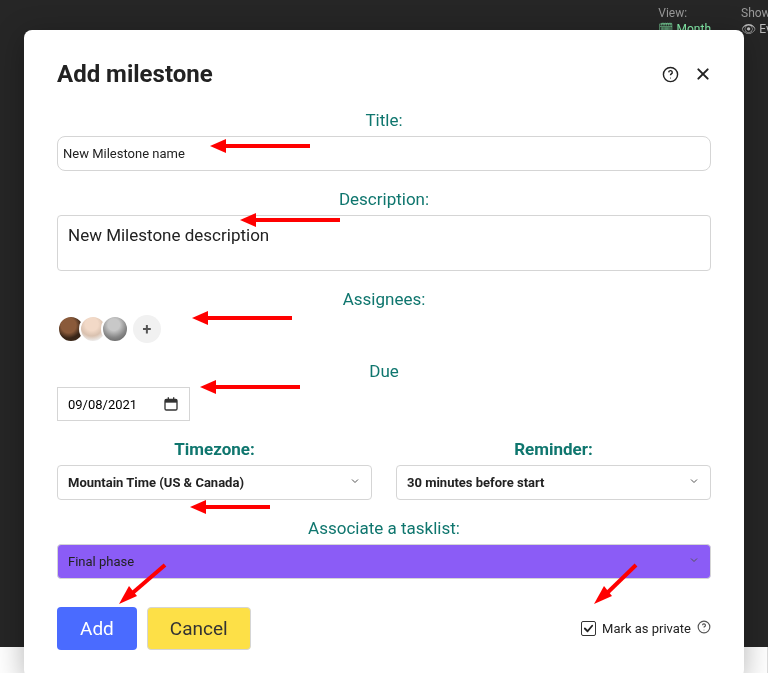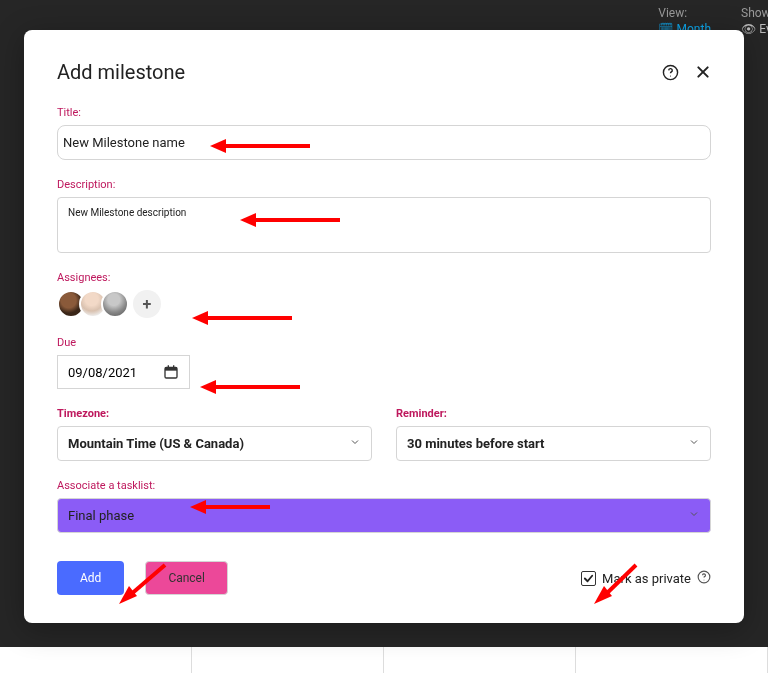--- a/index.html
+++ b/index.html
@@ -5,65 +5,65 @@
   * { box-sizing: border-box; font-family: -apple-system, BlinkMacSystemFont, "Segoe UI", Roboto, Arial, sans-serif; }
   html, body { margin:0; padding:0; width:768px; height:673px; background:#262626; overflow:hidden; }
   .bg-top { position:absolute; top:0; left:0; right:0; height:46px; background:#262626; z-index:0; }
   .bg-hdr { position:absolute; top:0; right:-10px; height:40px; z-index:1; color:#999; font-size:12px; display:flex; gap:30px; padding-top:6px;}
   .bg-hdr .col { display:flex; flex-direction:column; gap:2px; }
   .bg-body { position:absolute; top:46px; left:0; right:0; bottom:0; background:#262626; z-index:0;}
   .bg-row { position:absolute; left:0; right:0; bottom:0; height:26px; background:#fff; z-index:1; display:flex;}
   .bg-cell { flex:1; border-right:1px solid #ddd; }
   .modal { position:absolute; top:30px; left:24px; right:24px; background:#fff; border-radius:8px; padding:30px 33px 28px 33px; z-index:10; box-shadow:0 6px 30px rgba(0,0,0,.3); }
   .modal-header { display:flex; align-items:center; justify-content:space-between; margin-bottom:22px; }
-  .modal-title { font-size:20px; font-weight:400; color:#222; }
+  .modal-title { font-size:24px; font-weight:700; color:#222; }
   .modal-header-icons { display:flex; align-items:center; gap:16px; }
   .icon-btn { cursor:pointer; display:inline-flex; align-items:center; justify-content:center; color:#222; }
   .field { margin-bottom:18px; }
-  .field-label { font-size:11px; color:#be185d; margin-bottom:6px; display:block; }
+  .field-label { font-size:17px; color:#0f766e; margin-bottom:6px; display:block;text-align:center; }
   .text-input { width:100%; border:1px solid #d5d5d5; border-radius:8px; padding:9px 5px; font-size:13px; color:#222; }
-  .textarea { width:100%; border:1px solid #d5d5d5; border-radius:4px; padding:9px 10px; font-size:10px; color:#222; height:56px; resize:none; }
+  .textarea { width:100%; border:1px solid #d5d5d5; border-radius:4px; padding:9px 10px; font-size:17px; color:#222; height:56px; resize:none; }
   .avatars { display:flex; align-items:center; gap:0px; }
   .avatar { width:28px; height:28px; border-radius:50%; border:2px solid #fff; margin-left:-6px; display:flex; align-items:center; justify-content:center; font-size:11px; color:#fff; }
   .avatar:first-child { margin-left:0; }
   .av1 { background:radial-gradient(circle at 40% 35%, #8a5a3a 0 35%, #3a2618 60%); }
   .av2 { background:radial-gradient(circle at 45% 30%, #f2d9c7 0 30%, #d9c1af 55%, #eee 80%); }
   .av3 { background:radial-gradient(circle at 45% 32%, #c8c8c8 0 28%, #888 60%, #666 85%); }
   .add-assignee { width:28px; height:28px; border-radius:50%; background:#f1f1f1; color:#555; display:flex; align-items:center; justify-content:center; margin-left:4px; cursor:pointer; font-size:16px; font-weight:600;}
   .date-wrap { display:inline-flex; align-items:center; border:1px solid #d5d5d5; border-radius:0; padding:8px 10px; gap:26px; font-size:13px;}
   .cal-icon svg { display:block; }
   .two-col { display:flex; gap:24px; }
   .two-col .field { flex:1;font-weight:bold; }
   .select { width:100%; border:1px solid #d5d5d5; border-radius:4px; padding:9px 10px; font-size:13px; color:#222; display:flex; justify-content:space-between; align-items:center; cursor:pointer;}
   .select.light { background:#8b5cf6; }
   .chev { color:#666; }
   .footer { display:flex; align-items:center; justify-content:space-between; margin-top:28px; }
   .footer-left { display:flex; gap:10px; }
-  .btn { padding:9px 22px; border-radius:4px; font-size:12px; cursor:pointer; border:1px solid transparent; }
+  .btn { padding:9px 22px; border-radius:4px; font-size:19px; cursor:pointer; border:1px solid transparent; }
   .btn-primary { background:#4a6bff; color:#fff; }
-  .btn-secondary { background:#ec4899; color:#333; border:1px solid #d5d5d5;margin-left:11px; }
+  .btn-secondary { background:#fde047; color:#333; border:1px solid #d5d5d5; }
   .private { display:flex; align-items:center; gap:6px; font-size:13px; color:#222;}
   .checkbox { width:15px; height:15px; border:1.5px solid #333; border-radius:2px; display:flex; align-items:center; justify-content:center; cursor:pointer;}
   .checkbox svg { display:block; }
   
   .arrow { position:absolute; z-index:20; pointer-events:none; }
   .arrow-body { background:#ff0000; height:4px; position:absolute; }
   .arrow-head { position:absolute; width:0; height:0; border-top:7px solid transparent; border-bottom:7px solid transparent; border-right:16px solid #ff0000; }
   
   .darrow line { stroke:#ff0000; stroke-width:4; }
   .darrow polygon { fill:#ff0000; }
 </style>
 </head>
 <body>
 
 <div class="bg-top"></div>
 <div class="bg-hdr">
   <div class="col">
     <span>View:</span>
-    <span style="color:#0ea5e9;">🗓 <span>Month</span></span>
+    <span style="color:#86efac;">🗓 <span>Month</span></span>
   </div>
   <div class="col">
     <span>Show:</span>
     <span style="color:#bbb;">👁 <span>Eve</span></span>
   </div>
 </div>
 <div class="bg-body"></div>
 <div class="bg-row">
   <div class="bg-cell"></div>
     <div class="bg-cell"></div>

